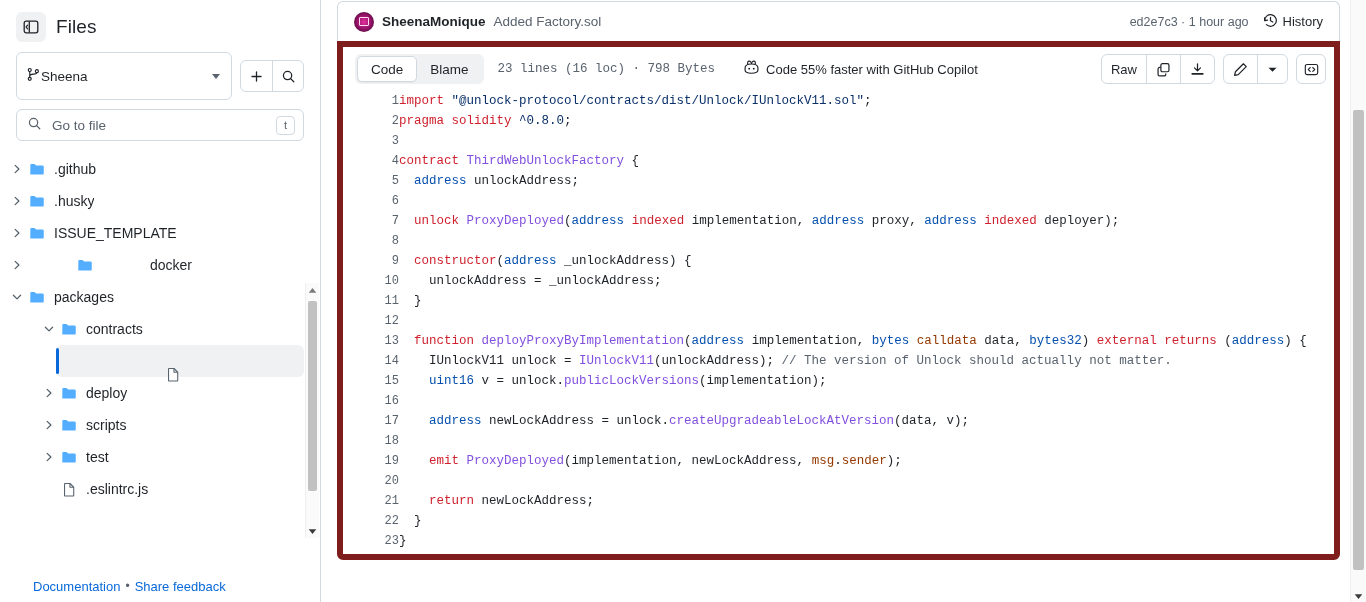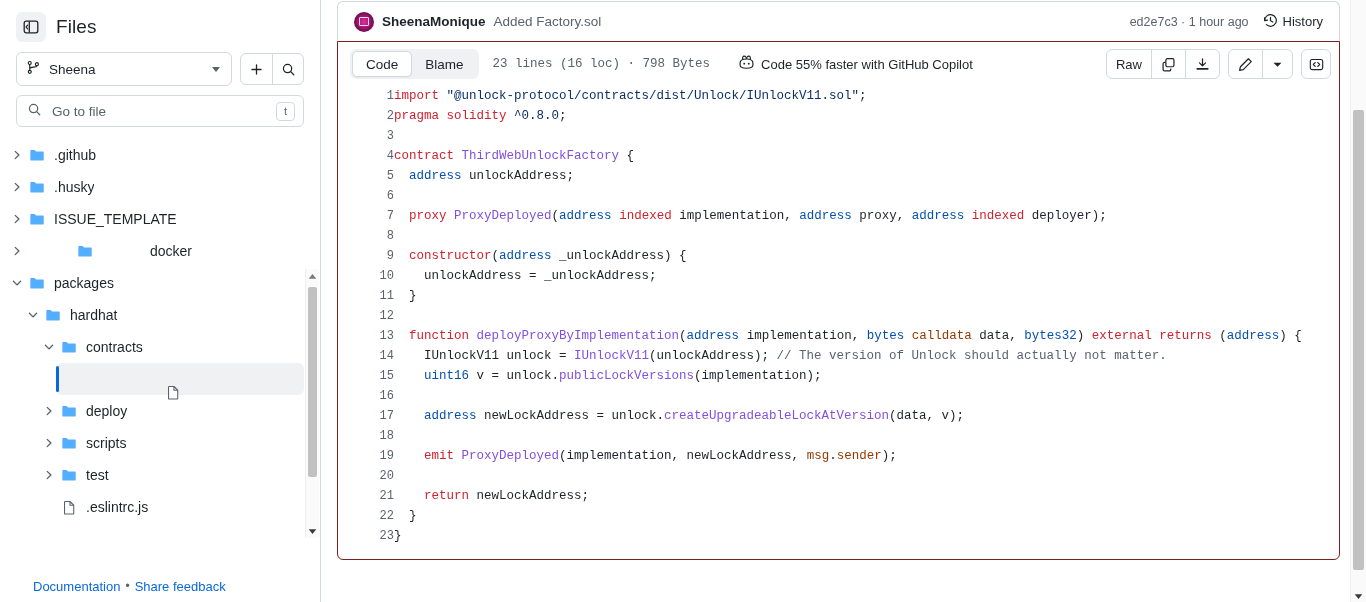--- a/index.html
+++ b/index.html
@@ -30,22 +30,22 @@
   .collapse-btn {
     width: 30px; height: 30px; border-radius: 6px;
     background: #f0f1f3; display: flex; align-items: center; justify-content: center;
     cursor: pointer; flex: 0 0 30px;
   }
   .collapse-btn svg { display:block; }
   .files-title { font-size: 19px; font-weight: 400; color: #1f2328; letter-spacing: .1px; }
 
   .sb-controls { padding: 8px 16px 0 16px; display:flex; gap: 8px; align-items:center; }
   .branch-select {
-    flex: 1 1 auto; height: 34px; border: 1px solid #d1d9e0; border-radius: 6px;
-    background:#fff; display:flex; align-items:center; padding: 0 9px; gap: 8px;
+    flex: 1 1 auto; height: 48px; border: 1px solid #d1d9e0; border-radius: 6px;
+    background:#fff; display:flex; align-items:center; padding: 0 9px; 
     cursor: pointer; min-width: 0;
   }
   .branch-name { font-size: 13.5px; color:#1f2328; flex: 1 1 auto; white-space: nowrap; overflow: hidden; }
   .caret-down { width:0;height:0;border-left:4px solid transparent;border-right:4px solid transparent;border-top:5px solid #59636e; margin-right:2px;}
   .btn-group { display:flex; height:32px; border:1px solid #d1d9e0; border-radius:6px; overflow:hidden; background:#fff; }
   .btn-group > div { width: 31px; display:flex; align-items:center; justify-content:center; cursor:pointer; }
   .btn-group > div + div { border-left: 1px solid #d1d9e0; }
 
   .goto-file {
     margin: 9px 16px 0 16px; height: 32px; border: 1px solid #d1d9e0; border-radius: 6px;
@@ -109,21 +109,21 @@
     display:flex;align-items:center;justify-content:center;
   }
   .avatar .glyph { width:10px;height:9px;border:1.4px solid #ffd9f2; border-radius:1px; }
   .commit-author { font-size:13.5px; font-weight:bold; color:#1f2328; margin-right:8px; }
   .commit-msg { font-size:13.5px; color:#59636e; }
   .commit-right { margin-left:auto; display:flex; align-items:center; gap:14px; }
   .commit-sha { font-size:12.5px; color:#59636e; }
   .history-link { display:flex; align-items:center; gap:5px; font-size:13px; color:#1f2328; cursor:pointer; font-weight:500;}
 
   .file-card {
-    border:1px solid #7f1d1d; border-radius: 0 0 6px 6px; background:#fff;
+    border:6px solid #7f1d1d; border-radius: 0 0 6px 6px; background:#fff;
     height: 519px; display:flex; flex-direction:column; overflow:hidden;
   }
   .file-toolbar { height: 44px; display:flex; align-items:center; padding: 0 8px 0 12px; gap: 0; }
   .seg {
     display:inline-flex; height:30px; background:#f0f1f3; border-radius:6px; padding:2px; margin-right:14px;
   }
   .seg .tab {
     display:flex;align-items:center;padding:0 13px;font-size:13.5px;color:#1f2328;border-radius:5px;cursor:pointer;
   }
   .seg .tab.active { background:#fff; border:1px solid #d1d9e0; box-shadow:0 1px 0 rgba(31,35,40,.04); }
@@ -287,33 +287,20 @@
               <svg width="12" height="12" viewBox="0 0 12 12">
                 <path d="M2.4 4.2 L6 7.9 L9.6 4.2" fill="none" stroke="#59636e" stroke-width="1.3" stroke-linecap="round" stroke-linejoin="round"></path>
               </svg>
             </span>
             <span class="ficon">
               <svg width="17" height="17" viewBox="0 0 18 18">
                 <path d="M1.4 4.2 a1 1 0 0 1 1-1 h3.6 l1.5 1.6 h7.1 a1 1 0 0 1 1 1 v7.6 a1 1 0 0 1 -1 1 H2.4 a1 1 0 0 1 -1 -1 Z" fill="#54aeff"></path>
               </svg>
             </span>
             <span class="tname">packages</span>
-          </div>
-          <div class="tree-row" style="margin-left: 24px;">
-            <span class="twisty">
-              <svg width="12" height="12" viewBox="0 0 12 12">
-                <path d="M2.4 4.2 L6 7.9 L9.6 4.2" fill="none" stroke="#59636e" stroke-width="1.3" stroke-linecap="round" stroke-linejoin="round"></path>
-              </svg>
-            </span>
-            <span class="ficon">
-              <svg width="17" height="17" viewBox="0 0 18 18">
-                <path d="M1.4 4.2 a1 1 0 0 1 1-1 h3.6 l1.5 1.6 h7.1 a1 1 0 0 1 1 1 v7.6 a1 1 0 0 1 -1 1 H2.4 a1 1 0 0 1 -1 -1 Z" fill="#54aeff"></path>
-              </svg>
-            </span>
-            <span class="tname">hardhat</span>
           </div>
           <div class="tree-row" style="margin-left: 40px;">
             <span class="twisty">
               <svg width="12" height="12" viewBox="0 0 12 12">
                 <path d="M2.4 4.2 L6 7.9 L9.6 4.2" fill="none" stroke="#59636e" stroke-width="1.3" stroke-linecap="round" stroke-linejoin="round"></path>
               </svg>
             </span>
             <span class="ficon">
               <svg width="17" height="17" viewBox="0 0 18 18">
                 <path d="M1.4 4.2 a1 1 0 0 1 1-1 h3.6 l1.5 1.6 h7.1 a1 1 0 0 1 1 1 v7.6 a1 1 0 0 1 -1 1 H2.4 a1 1 0 0 1 -1 -1 Z" fill="#54aeff"></path>
@@ -513,21 +500,21 @@
               <tr>
                 <td class="ln">5</td>
                 <td class="cl"><span>  </span><span class="v">address</span><span> unlockAddress;</span></td>
               </tr>
               <tr>
                 <td class="ln">6</td>
                 <td class="cl">&nbsp;</td>
               </tr>
               <tr>
                 <td class="ln">7</td>
-                <td class="cl"><span>  </span><span class="k">proxy</span><span> </span><span class="e">ProxyDeployed</span><span>(</span><span class="v">address</span><span> </span><span class="k">indexed</span><span> implementation, </span><span class="v">address</span><span> proxy, </span><span class="v">address</span><span> </span><span class="k">indexed</span><span> deployer);</span></td>
+                <td class="cl"><span>  </span><span class="k">unlock</span><span> </span><span class="e">ProxyDeployed</span><span>(</span><span class="v">address</span><span> </span><span class="k">indexed</span><span> implementation, </span><span class="v">address</span><span> proxy, </span><span class="v">address</span><span> </span><span class="k">indexed</span><span> deployer);</span></td>
               </tr>
               <tr>
                 <td class="ln">8</td>
                 <td class="cl">&nbsp;</td>
               </tr>
               <tr>
                 <td class="ln">9</td>
                 <td class="cl"><span>  </span><span class="k">constructor</span><span>(</span><span class="v">address</span><span> _unlockAddress) {</span></td>
               </tr>
               <tr>

